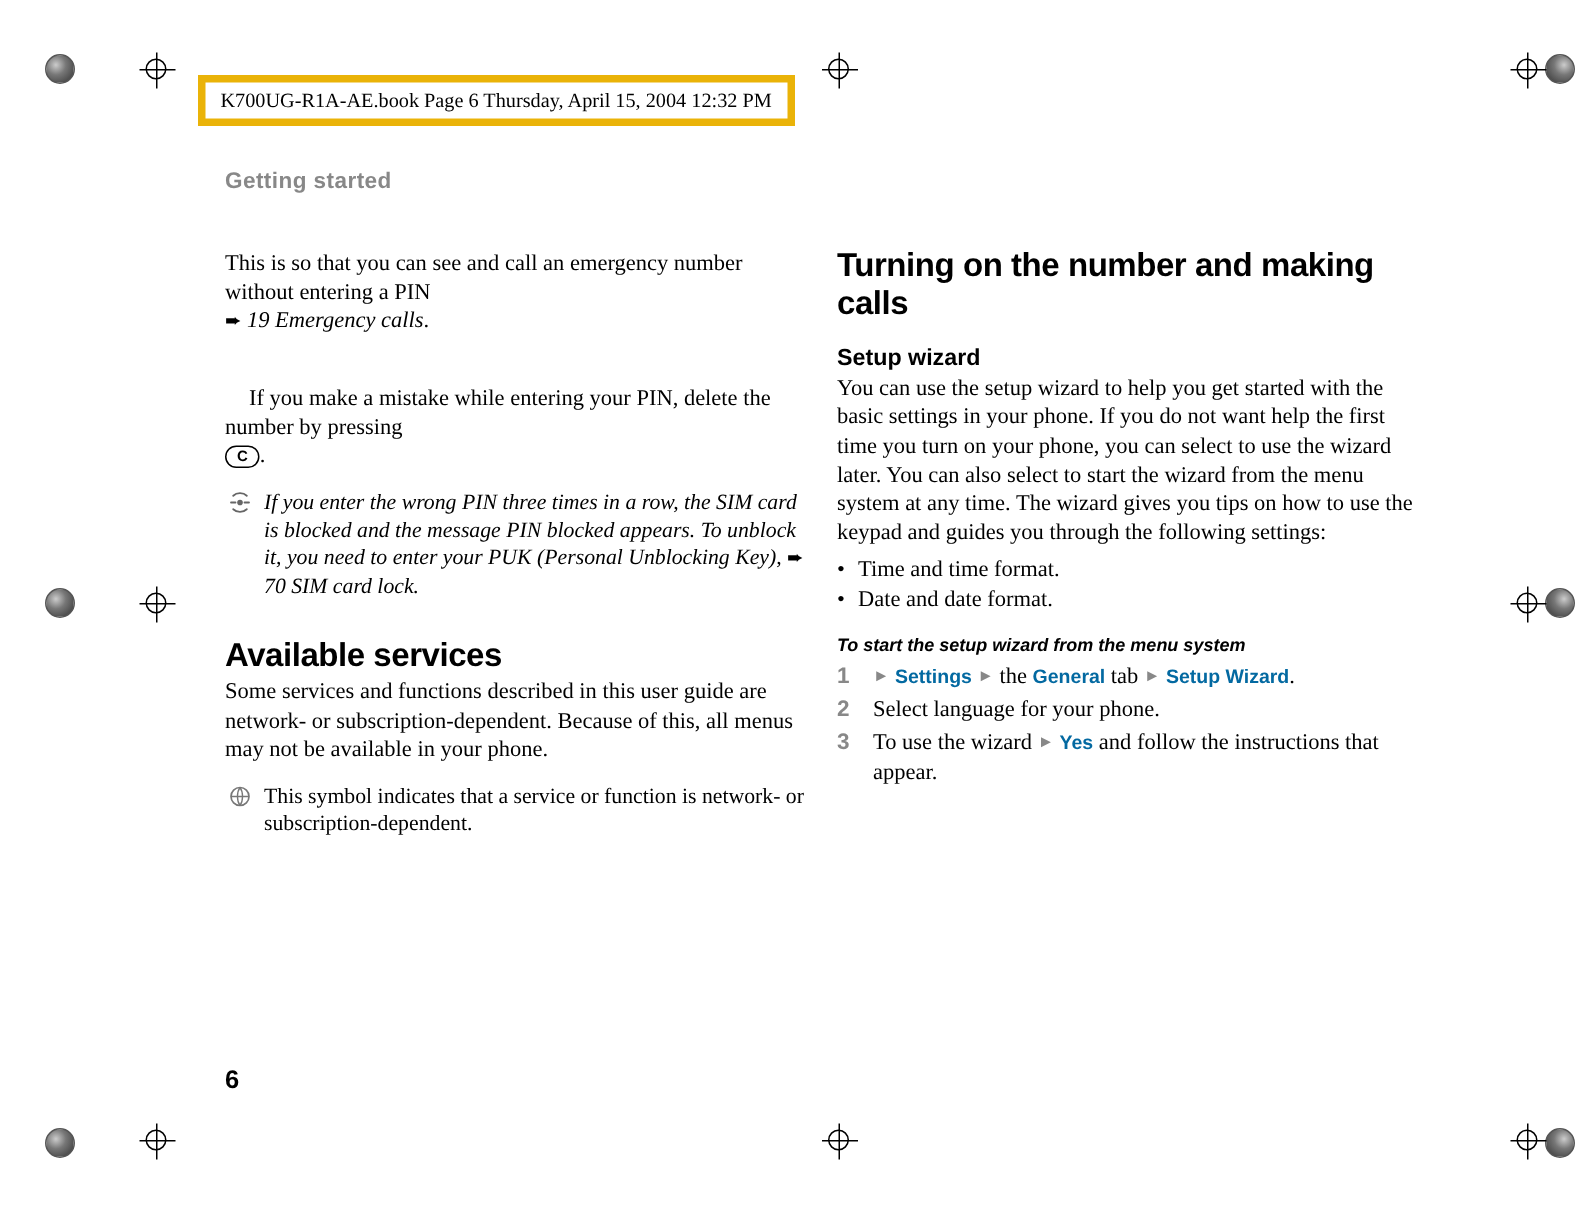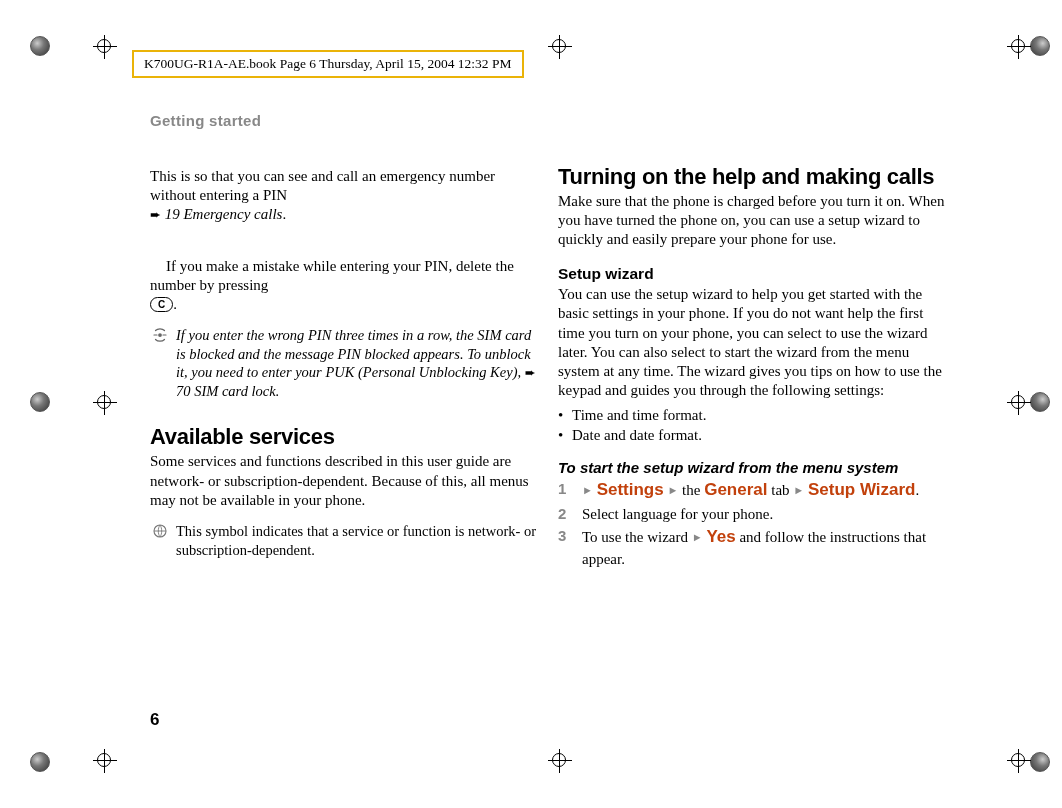--- a/index.html
+++ b/index.html
@@ -46,21 +46,21 @@
   .bullet-dot.tl { top: 36px; left: 30px; }
   .bullet-dot.bl { bottom: 36px; left: 30px; }
   .bullet-dot.ml { top: 392px; left: 30px; }
   .bullet-dot.tr { top: 36px; right: 12px; transform: scaleX(-1);}
   .bullet-dot.br { bottom: 36px; right: 12px; transform: scaleX(-1);}
   .bullet-dot.mr { top: 392px; right: 12px; transform: scaleX(-1);}
   .header-box {
     position: absolute;
     top: 50px;
     left: 132px;
-    border: 2px solid #eab308;
+    border: 5px solid #eab308;
     padding: 4px 10px;
     font-size: 13.5px;
   }
   .content {
     position: absolute;
     top: 112px;
     left: 150px;
     width: 820px;
     display: flex;
     gap: 20px;
@@ -128,21 +128,21 @@
     font-family: Arial, sans-serif;
     font-weight: 900;
     font-size: 15.5px;
     margin-top: 16px;
     margin-bottom: 2px;
   }
   h3.proc {
     font-family: Arial, sans-serif;
     font-weight: 900;
     font-style: italic;
-    font-size: 15px;
+    font-size: 12px;
     margin-top: 14px;
     margin-bottom: 3px;
     line-height: 1.15;
   }
   .bullets {
     font-size: 15px;
     line-height: 1.28;
     margin-top: 6px;
     padding-left: 0;
     list-style: none;
@@ -160,22 +160,22 @@
   .step-num {
     font-family: Arial, sans-serif;
     font-weight: 900;
     color: #888;
     flex: 0 0 14px;
     font-size: 15px;
   }
   .menu-token {
     font-family: Arial, sans-serif;
     font-weight: bold;
-    color: #c2410c;
-    font-size: 17px;
+    color: #0369a1;
+    font-size: 13px;
   }
   .tri { font-size: 11px; vertical-align: 1px; color: #888; font-family: Arial,sans-serif;}
   .pagenum {
     position: absolute;
     bottom: 78px;
     left: 150px;
     font-family: Arial, sans-serif;
     font-weight: 900;
     font-size: 17px;
   }
@@ -285,22 +285,21 @@
             <path d="M4 12h16M12 4c3 4 3 12 0 16M12 4c-3 4-3 12 0 16" stroke="#777" stroke-width="1.2" fill="none"></path>
           </svg>
       </div>
       <div>This symbol indicates that a service or function is network- or subscription-dependent.</div>
     </div>
 
   </div>
 
   <div class="col">
     <div style="height:53px;"></div>
-    <h2 class="turning">Turning on the help and making calls</h2>
-    <div class="body-text">Make sure that the phone is charged before you turn it on. When you have turned the phone on, you can use a setup wizard to quickly and easily prepare your phone for use.</div>
+    <h2 class="turning">Turning on the number and making calls</h2>
 
     <h3 class="setup">Setup wizard</h3>
     <div class="body-text">You can use the setup wizard to help you get started with the basic settings in your phone. If you do not want help the first time you turn on your phone, you can select to use the wizard later. You can also select to start the wizard from the menu system at any time. The wizard gives you tips on how to use the keypad and guides you through the following settings:</div>
 
     <ul class="bullets">
       <li>Time and time format.</li>
       <li>Date and date format.</li>
     </ul>
 
     <h3 class="proc">To start the setup wizard from the menu system</h3>

